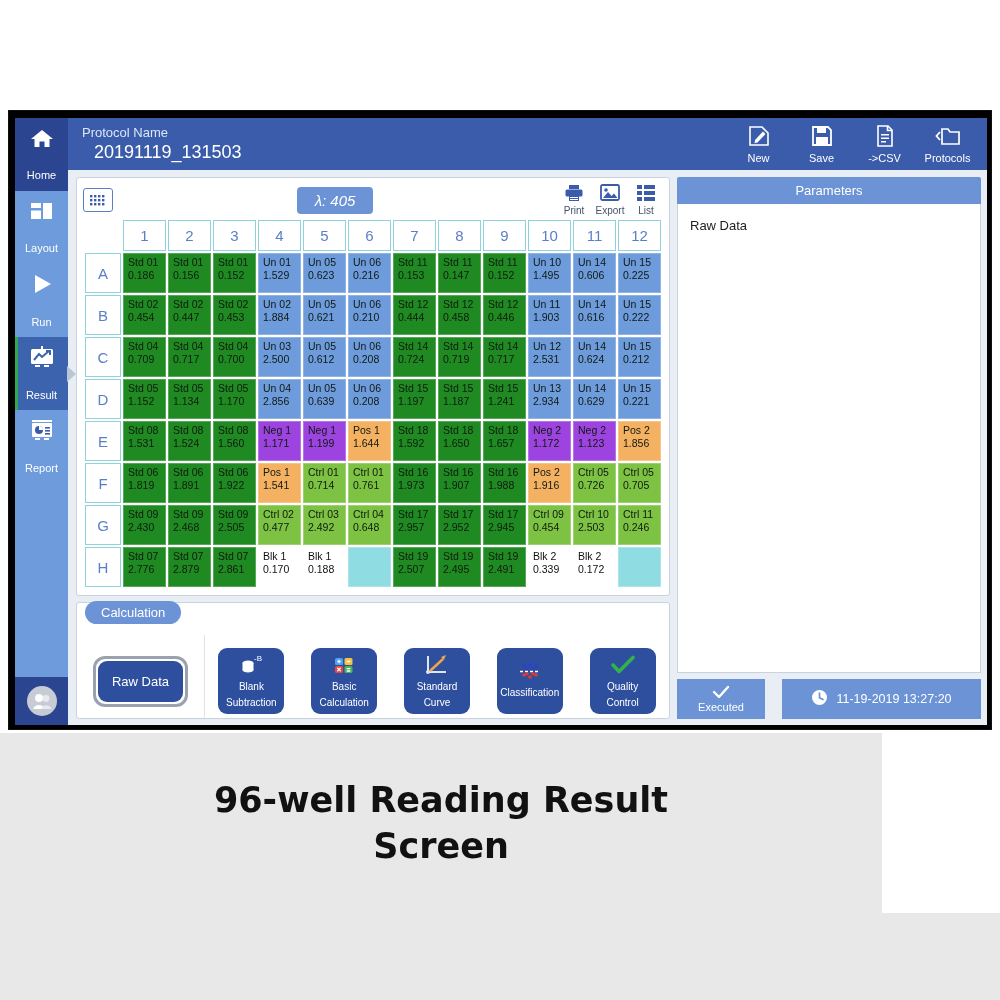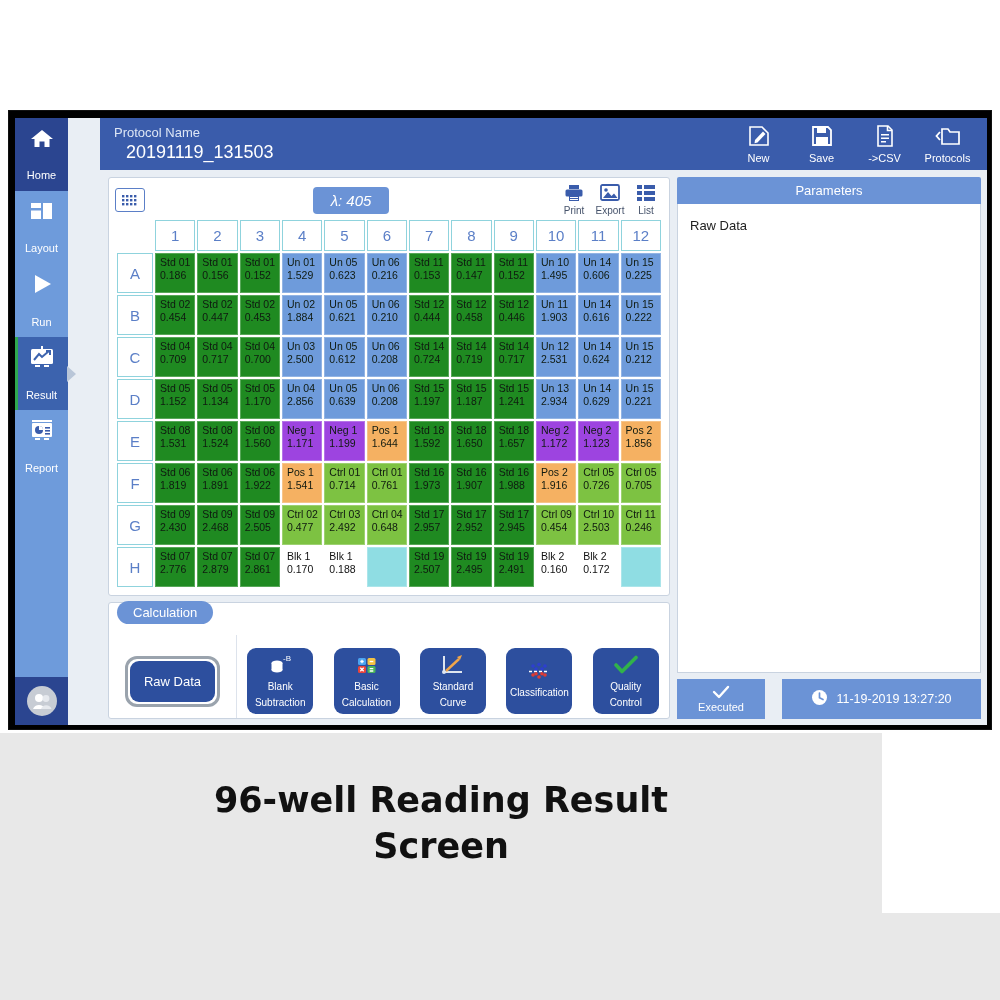--- a/index.html
+++ b/index.html
@@ -56,21 +56,21 @@
   .rail-bottom {
     height: 48px; background:#2b4590;
     display:flex; align-items:center; justify-content:center;
   }
   .avatar {
     width:30px;height:30px;border-radius:50%;background:#c7ccd4;
     display:flex;align-items:center;justify-content:center;
   }
 
   
-  .body-col { flex:1; display:flex; flex-direction:column; background:#e9eef4;margin-left:32px; }
+  .body-col { flex:1; display:flex; flex-direction:column; background:#e9eef4; }
 
   .topbar {
     height: 52px; background:#3a5cab; display:flex; align-items:center;
     padding: 0 10px 0 14px; color:#fff;
   }
   .proto-wrap { flex:1; }
   .proto-label { font-size:13px; color:#dde6f5; line-height:16px; }
   .proto-value { font-size:18px; color:#fff; line-height:22px; padding-left:12px; }
   .top-actions { display:flex; gap:4px; }
   .top-act {
@@ -808,21 +808,21 @@
                       <td class="well std">
                         <span class="wl">Std 19</span>
                         <span class="wl">2.495</span>
                       </td>
                       <td class="well std">
                         <span class="wl">Std 19</span>
                         <span class="wl">2.491</span>
                       </td>
                       <td class="well blk">
                         <span class="wl">Blk 2</span>
-                        <span class="wl">0.160</span>
+                        <span class="wl">0.339</span>
                       </td>
                       <td class="well blk">
                         <span class="wl">Blk 2</span>
                         <span class="wl">0.172</span>
                       </td>
                       <td class="well empty">
                         <span class="wl"></span>
                         <span class="wl"></span>
                       </td>
                     </tr>

